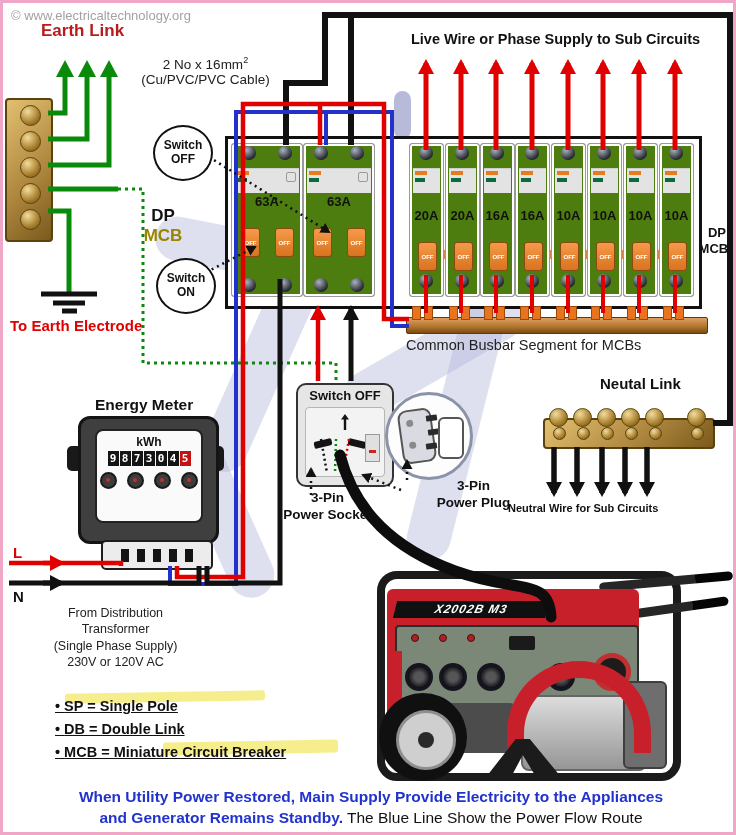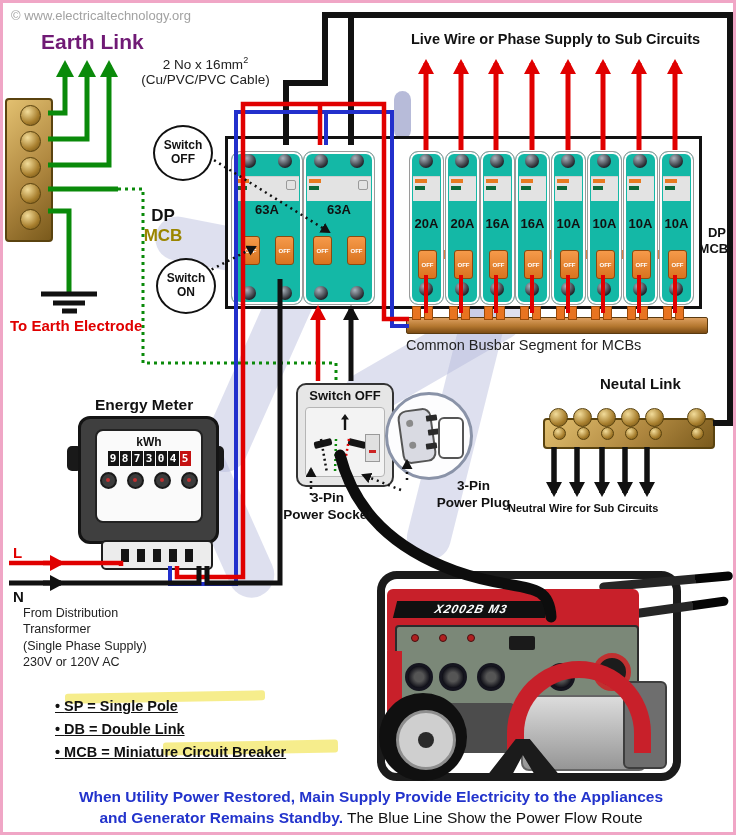--- a/index.html
+++ b/index.html
@@ -7,21 +7,21 @@
          box-sizing:border-box;overflow:hidden;font-family:"Liberation Sans",sans-serif;color:#111;}
   .abs{position:absolute;}
   
   .wm{position:absolute;background:rgba(176,180,218,.42);border-radius:60px;}
   
   .brass{background:linear-gradient(135deg,#e2c070,#b08840 55%,#7a5a1c);border:2px solid #5a430f;border-radius:4px;}
   .bscrew{position:absolute;border-radius:50%;
           background:radial-gradient(circle at 35% 30%,#f2dc9a,#a87f2e 60%,#6a4c12);border:1px solid #5a430f;}
   
   #mcb-box{left:222px;top:133px;width:471px;height:167px;border:3px solid #111;background:#fff;}
-  .mcb{position:absolute;top:148px;height:152px;background:#14b8a6;border:1px solid #9a9a9a;border-radius:9px;
+  .mcb{position:absolute;top:140px;height:152px;background:#4d7c0f;border:1px solid #9a9a9a;border-radius:3px;
        box-shadow:inset 0 0 0 2px #fdfdfd;}
   .screw{position:absolute;width:14px;height:14px;border-radius:50%;
          background:radial-gradient(circle at 35% 30%,#aab2bc,#22262c 72%);}
   .band{position:absolute;left:3px;right:3px;top:24px;height:24px;background:#e3e3e3;border-top:1px solid #cfcfcf;}
   .band i{position:absolute;left:2px;top:2px;width:12px;height:4px;background:#e87a20;}
   .band b{position:absolute;left:2px;top:9px;width:10px;height:4px;background:#0c6a3c;}
   .band s{position:absolute;right:3px;top:3px;width:8px;height:8px;border:1px solid #9a9a9a;border-radius:2px;}
   .amp{position:absolute;left:0;width:100%;text-align:center;font-weight:bold;font-size:13px;color:#111;}
   .toggle{position:absolute;width:17px;height:27px;background:linear-gradient(#f59a4a,#d9731f);
           border:1px solid #8a4a10;border-radius:3px;color:#fff;font-size:6px;font-weight:bold;
@@ -113,21 +113,21 @@
 
   <div class="abs" style="left:8px;top:5px;font-size:13px;color:#a2a2a2;">© www.electricaltechnology.org</div>
 
   <div class="abs brass z2" style="left:2px;top:95px;width:44px;height:140px;">
     <span class="bscrew" style="left:13px;top:5px;width:19px;height:19px;"></span>
     <span class="bscrew" style="left:13px;top:31px;width:19px;height:19px;"></span>
     <span class="bscrew" style="left:13px;top:57px;width:19px;height:19px;"></span>
     <span class="bscrew" style="left:13px;top:83px;width:19px;height:19px;"></span>
     <span class="bscrew" style="left:13px;top:109px;width:19px;height:19px;"></span>
   </div>
-  <div class="lbl z6" style="left:38px;top:27px;font-size:21px;color:#701a75;">Earth Link</div>
+  <div class="lbl z6" style="left:38px;top:18px;font-size:17px;color:#b91c1c;">Earth Link</div>
   <div class="lbl z6" style="left:7px;top:314px;font-size:15px;color:#e00000;">To Earth Electrode</div>
 
   <div class="abs z6" style="left:120px;top:52px;width:165px;text-align:center;font-size:13.5px;color:#222;">
     <span>2 No x 16mm</span><sup>2</sup><br>
     <span>(Cu/PVC/PVC Cable)</span>
   </div>
 
   <div class="lbl z6" style="left:385px;top:28px;width:335px;text-align:center;font-size:14.5px;">Live Wire or Phase Supply to Sub Circuits</div>
 
   <div class="abs" id="mcb-box"></div>
@@ -319,21 +319,21 @@
   <div class="abs" id="meter-strip">
     <em></em>
       <em></em>
       <em></em>
       <em></em>
       <em></em>
   </div>
 
   <div class="lbl z6" style="left:10px;top:541px;font-size:15px;color:#e00000;">L</div>
   <div class="lbl z6" style="left:10px;top:585px;font-size:15px;color:#111;">N</div>
-  <div class="abs z6" style="left:20px;top:602px;width:185px;text-align:left;font-size:12.5px;line-height:1.3;color:#222;">
+  <div class="abs z6" style="left:20px;top:602px;width:185px;text-align:center;font-size:12.5px;line-height:1.3;color:#222;">
     <span>From Distribution</span><br>
     <span>Transformer</span><br>
     <span>(Single Phase Supply)</span><br>
     <span>230V or 120V AC</span>
   </div>
 
   <div class="abs" id="socket">
     <div class="title">Switch OFF</div>
     <div id="socket-face">
       <span class="pin-e"></span>

